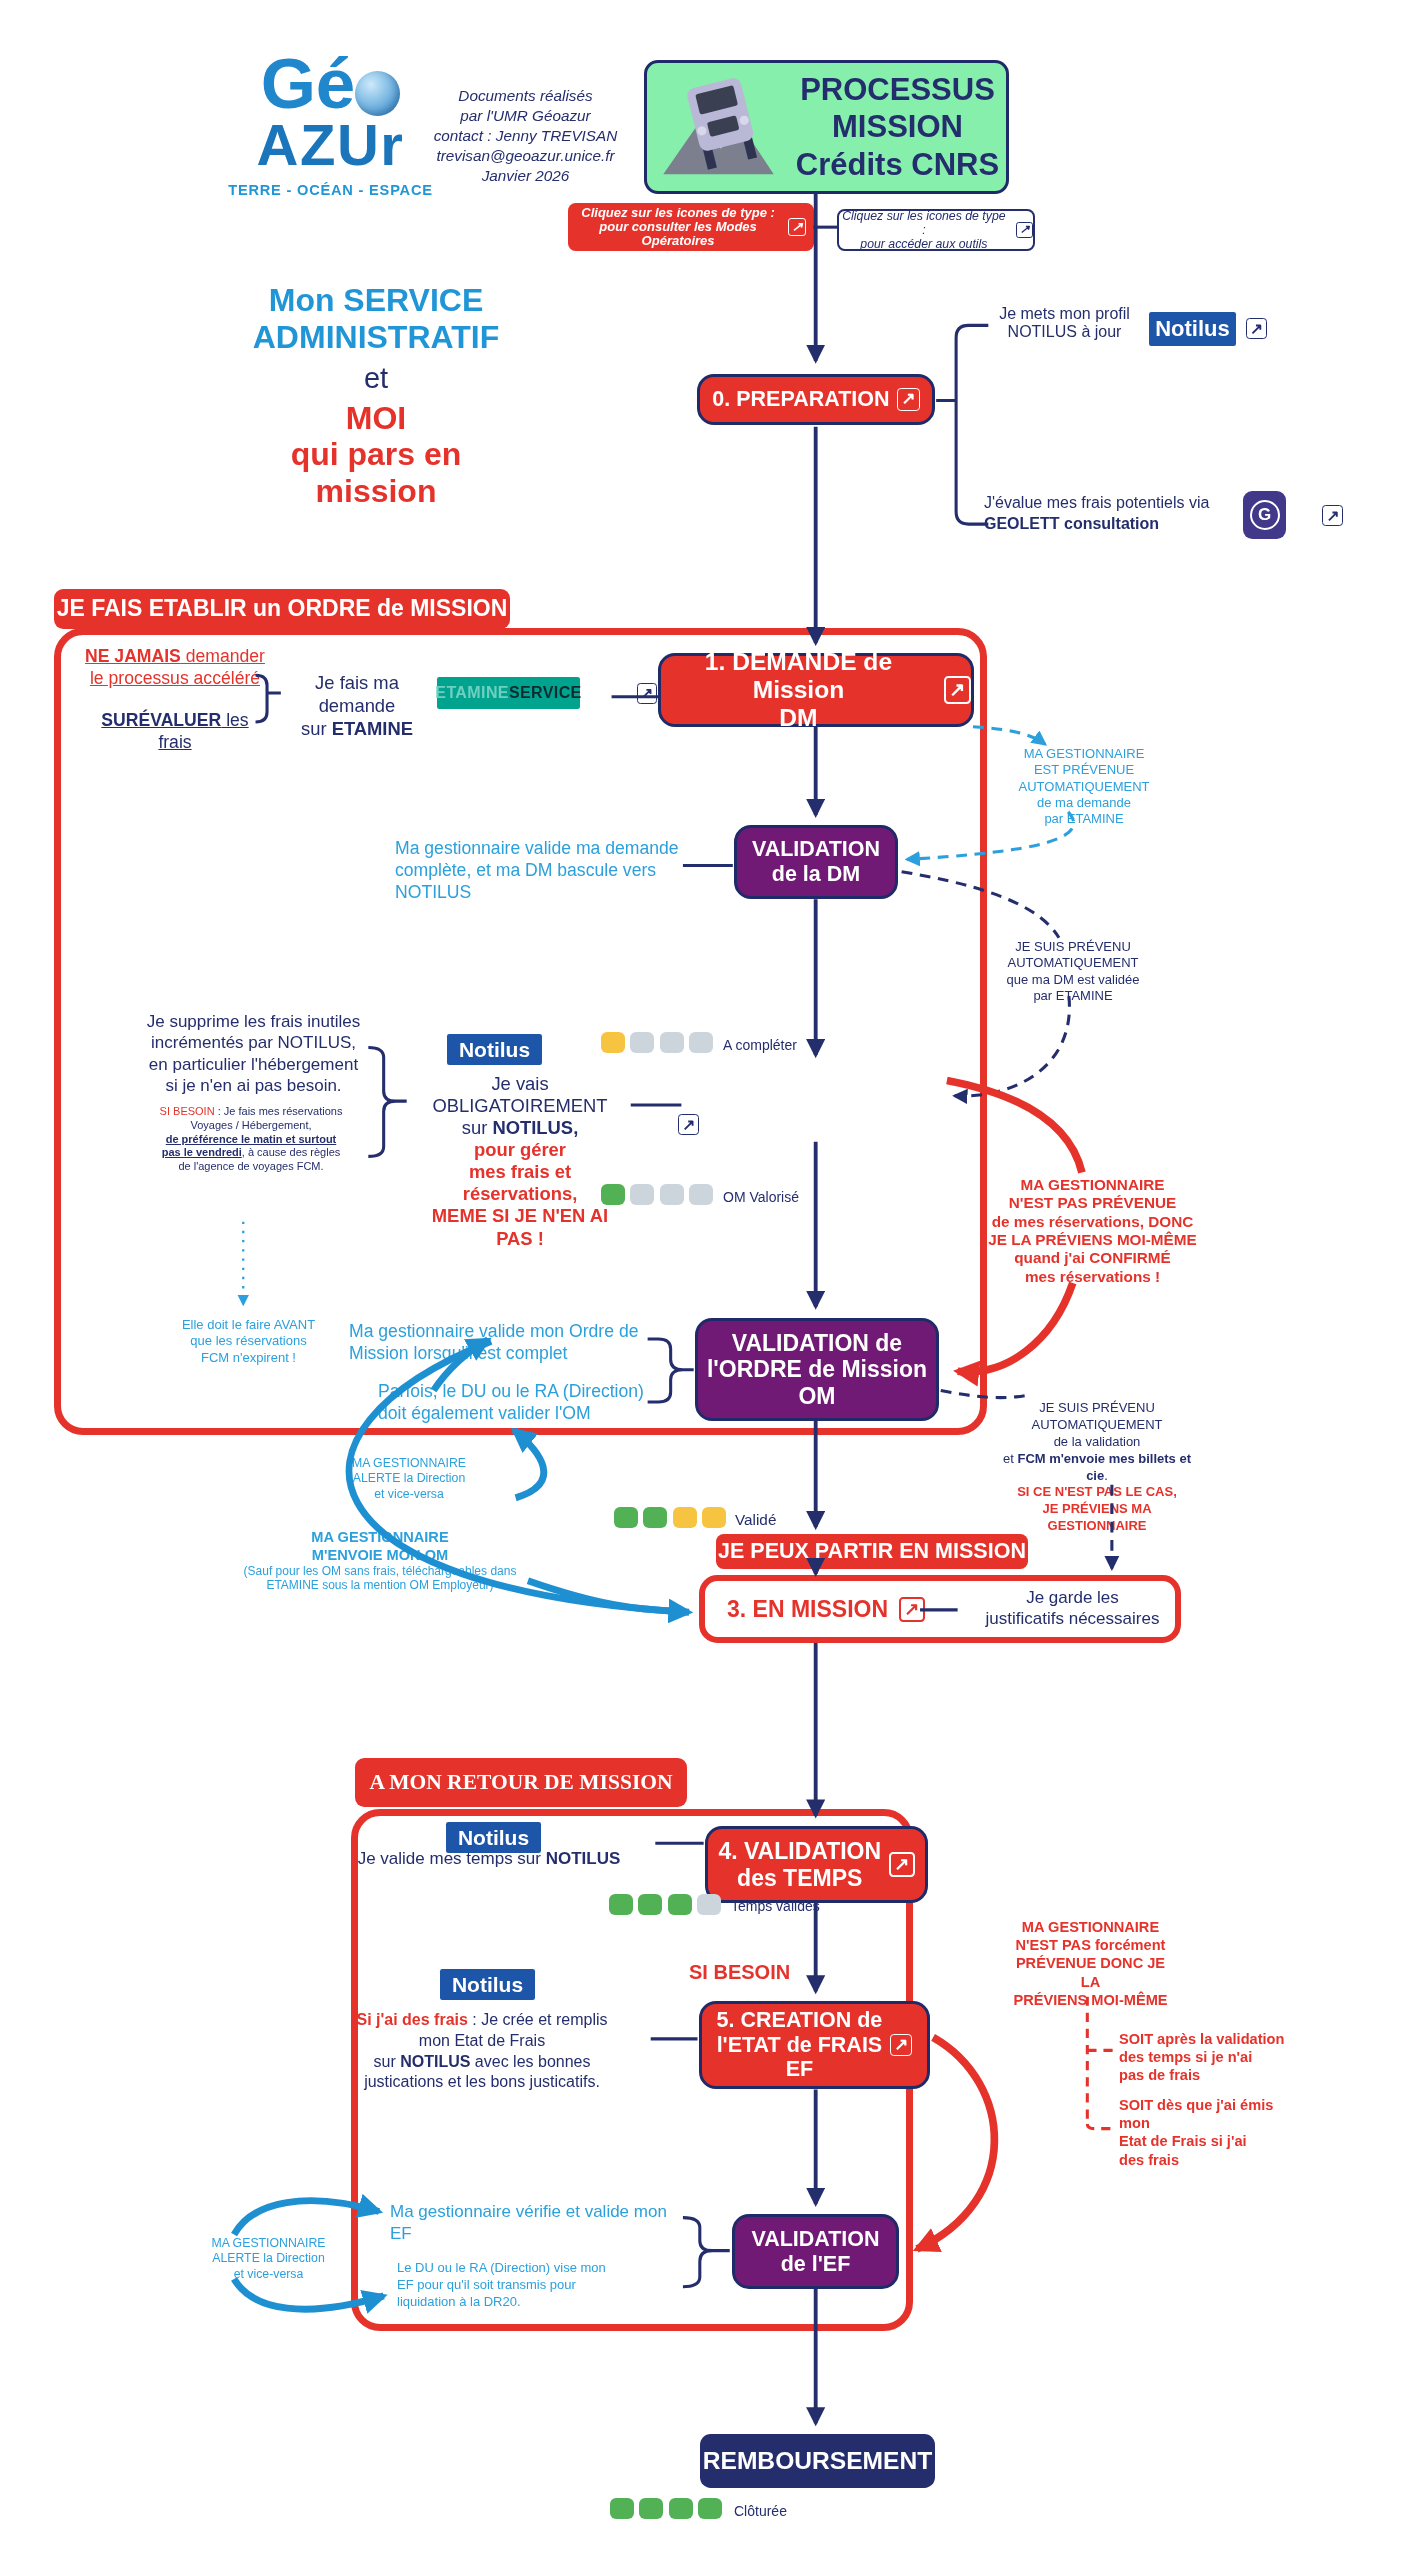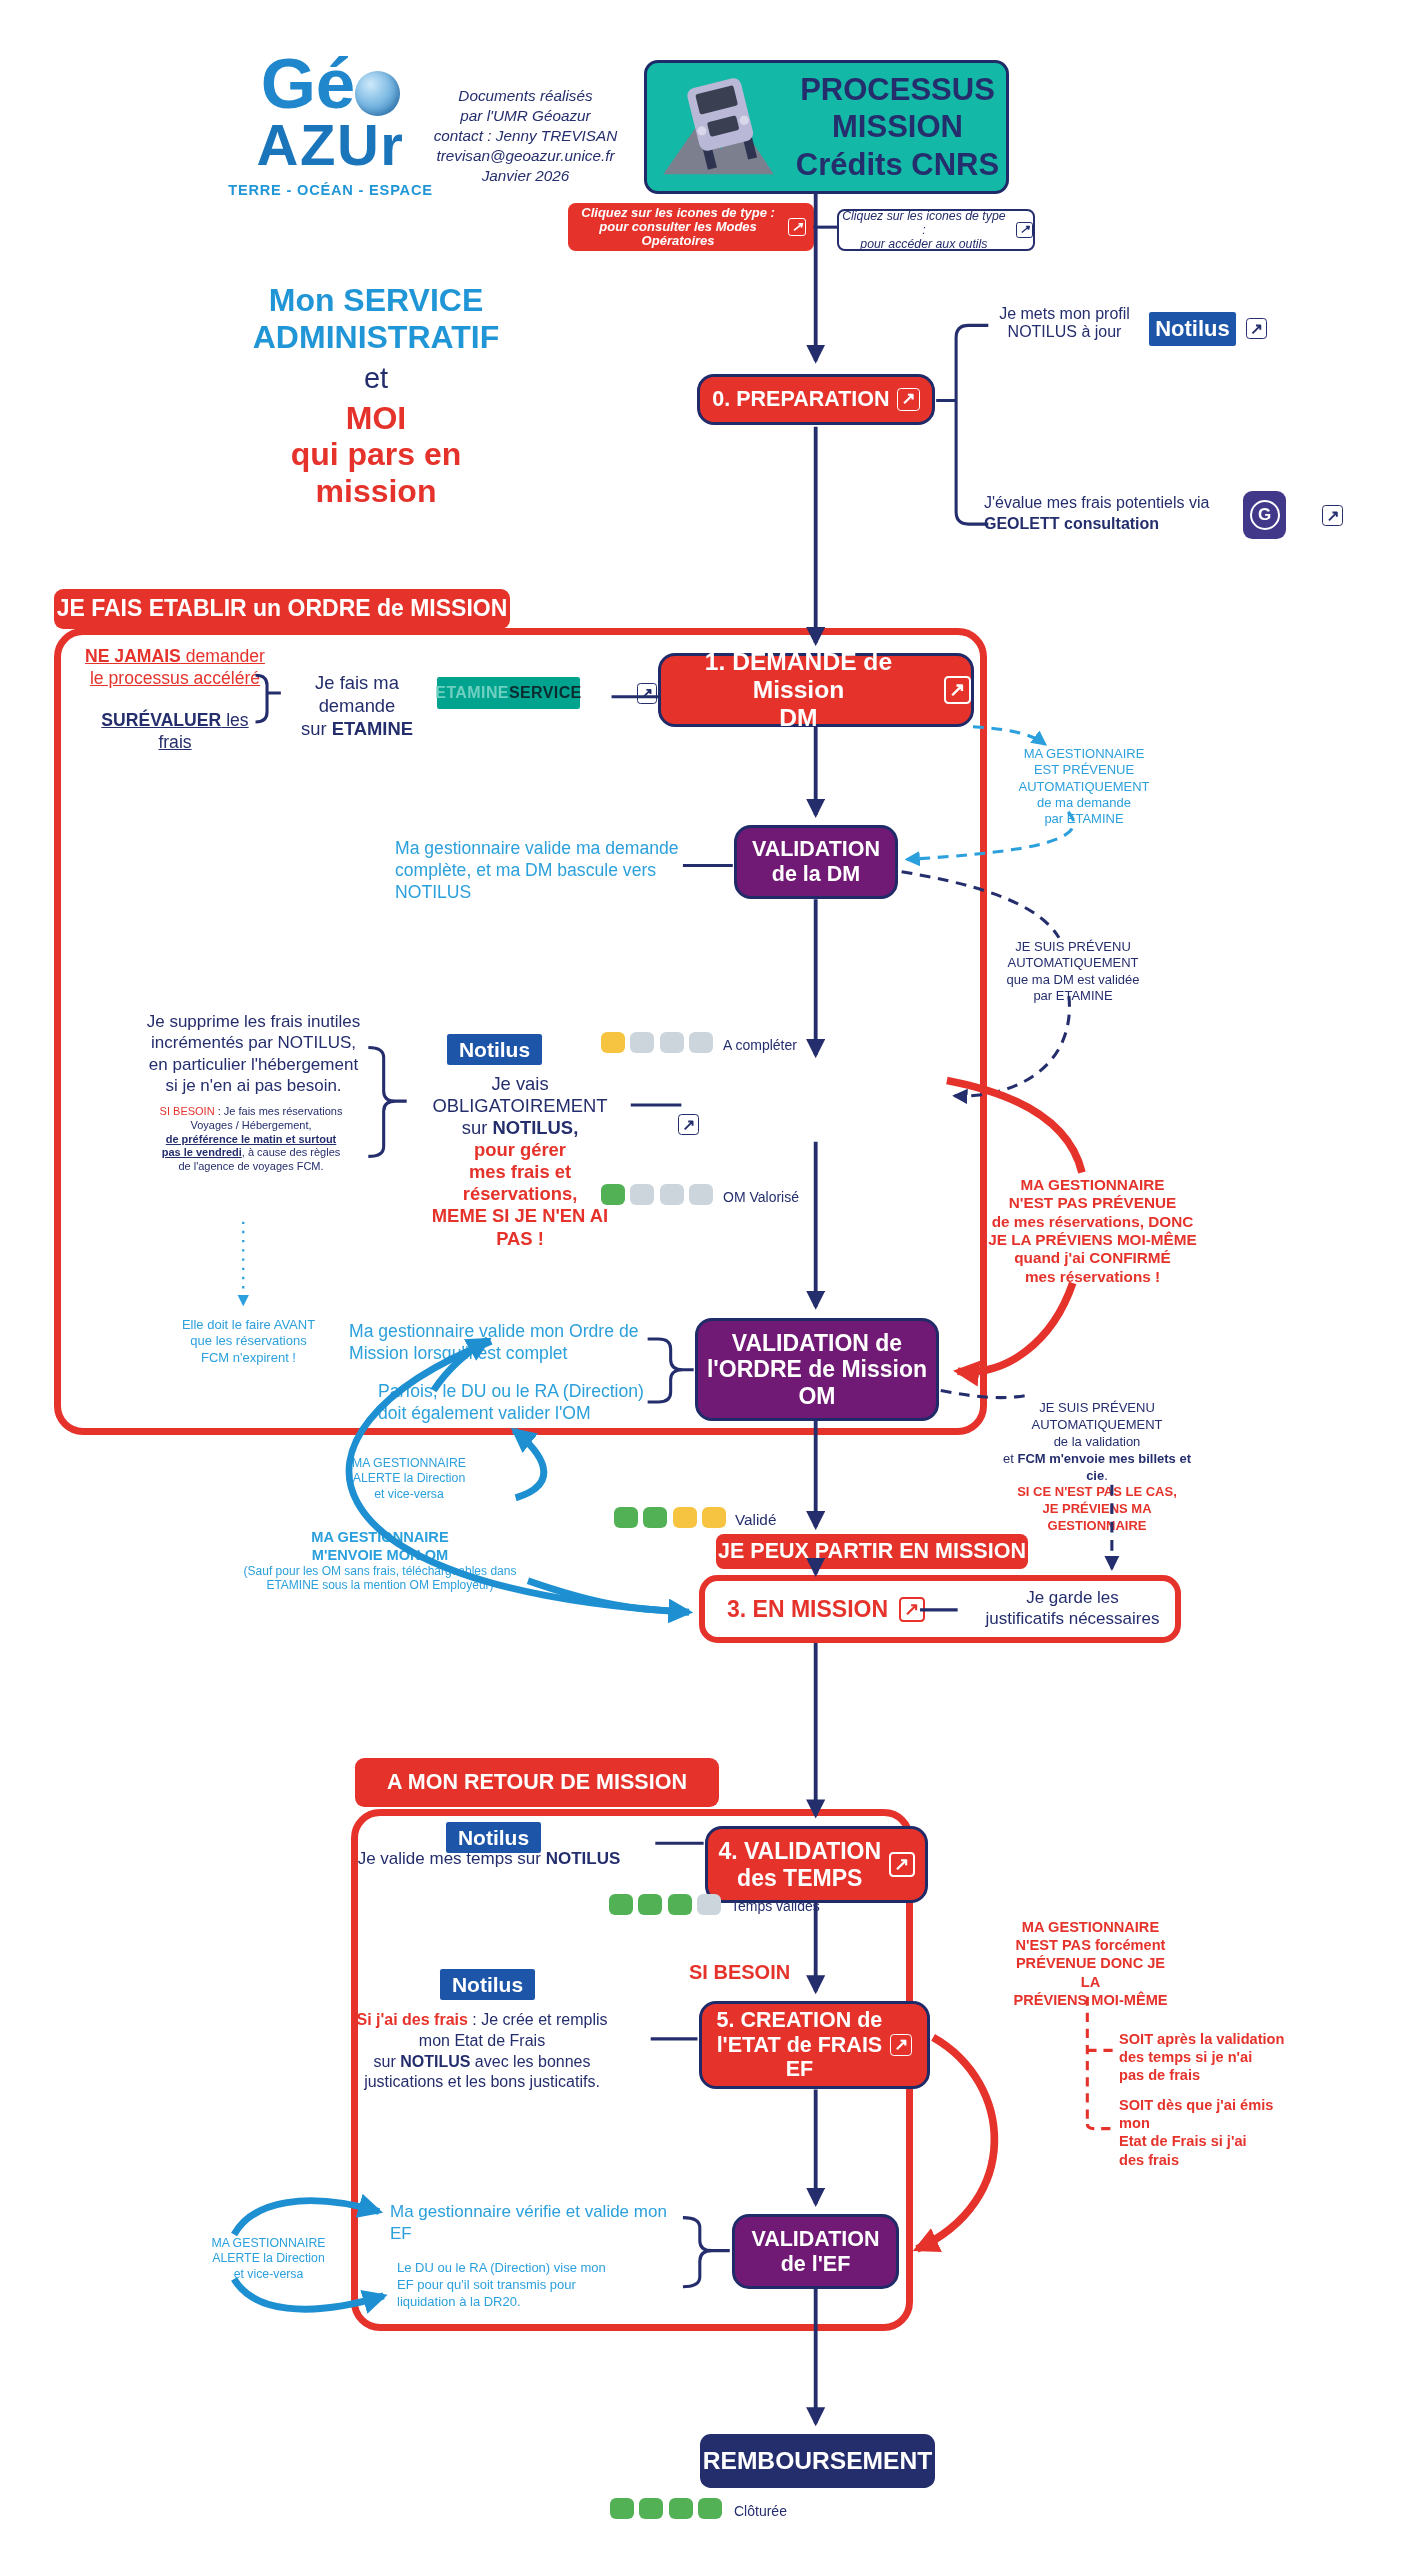--- a/index.html
+++ b/index.html
@@ -64,21 +64,21 @@
     <div style="font-size:58px;font-weight:bold;color:#1b75bb;line-height:1;letter-spacing:1.5px;">AZUr</div>
     <div style="font-size:14.6px;font-weight:bold;color:#2196d6;letter-spacing:0.8px;margin-top:7.7px;">TERRE - OCÉAN - ESPACE</div>
   </div>
 
   <div class="abs ctr i pre" style="left:418px;top:86px;width:215px;font-size:15.3px;line-height:1.3;">Documents réalisés
 par l'UMR Géoazur
 contact : Jenny TREVISAN
 trevisan@geoazur.unice.fr
 Janvier 2026</div>
 
-  <div class="abs" style="left:644px;top:60px;width:365px;height:134px;border:3.8px solid #1f2a68;border-radius:14px;box-sizing:border-box;display:flex;align-items:center;background:#14b8a6;">
+  <div class="abs" style="left:644px;top:60px;width:365px;height:134px;border:3.8px solid #1f2a68;border-radius:14px;box-sizing:border-box;display:flex;align-items:center;background:#86efac;">
     <div style="width:142px;display:flex;justify-content:center;">
       <svg width="115" height="100" viewBox="0 0 100 86">
         <path d="M2,84 L34,38 L52,62 L70,42 L98,84 Z" fill="#7b7f8e"></path>
         <g transform="rotate(-14 52 34)">
           <rect x="30" y="50" width="8" height="26" fill="#2e3450"></rect>
           <rect x="66" y="50" width="8" height="26" fill="#2e3450"></rect>
           <rect x="28" y="4" width="48" height="56" rx="7" fill="#b9b8d6"></rect>
           <rect x="35" y="10" width="34" height="18" rx="2" fill="#3a3f52"></rect>
           <rect x="39" y="36" width="26" height="13" rx="2" fill="#3a3f52"></rect>
           <circle cx="33" cy="42" r="4" fill="#d8d8ea"></circle>
@@ -275,21 +275,21 @@
   <div class="abs" style="left:699px;top:1575px;width:482px;height:68px;border:6.1px solid #e5332c;border-radius:18.4px;box-sizing:border-box;background:#fff;"></div>
   <div class="abs b red" style="left:727px;top:1596px;font-size:23px;display:flex;gap:10.7px;align-items:center;">
     <span>3. EN MISSION</span>
     <span class="ext"></span>
   </div>
   <div class="abs pre ctr navy" style="left:961px;top:1587px;width:223px;font-size:17px;line-height:1.25;">Je garde les
 justificatifs nécessaires</div>
 
   
   <div class="abs container-red" style="left:351px;top:1809px;width:562px;height:522px;"></div>
-  <div class="abs banner" style="left:355px;top:1758px;width:364px;height:49px;font-size:21.5px;">A MON RETOUR DE MISSION</div>
+  <div class="abs banner" style="left:355px;top:1758px;width:332px;height:49px;font-size:21.5px;font-family:Liberation Serif, serif;">A MON RETOUR DE MISSION</div>
 
   <div class="abs notilus" style="left:446px;top:1822px;width:95px;height:31px;font-size:21px;">Notilus</div>
   <div class="abs ctr" style="left:349px;top:1849px;width:280px;font-size:17px;">
     <span>Je valide mes temps sur </span><span class="b">NOTILUS</span>
   </div>
   <span class="abs ext navy" style="left:634px;top:1849px;font-size:18.4px;"></span>
 
   <div class="abs step step-red" style="left:705px;top:1826px;width:223px;height:77px;font-size:23px;">
     <span class="pre">4. VALIDATION
 des TEMPS</span>

